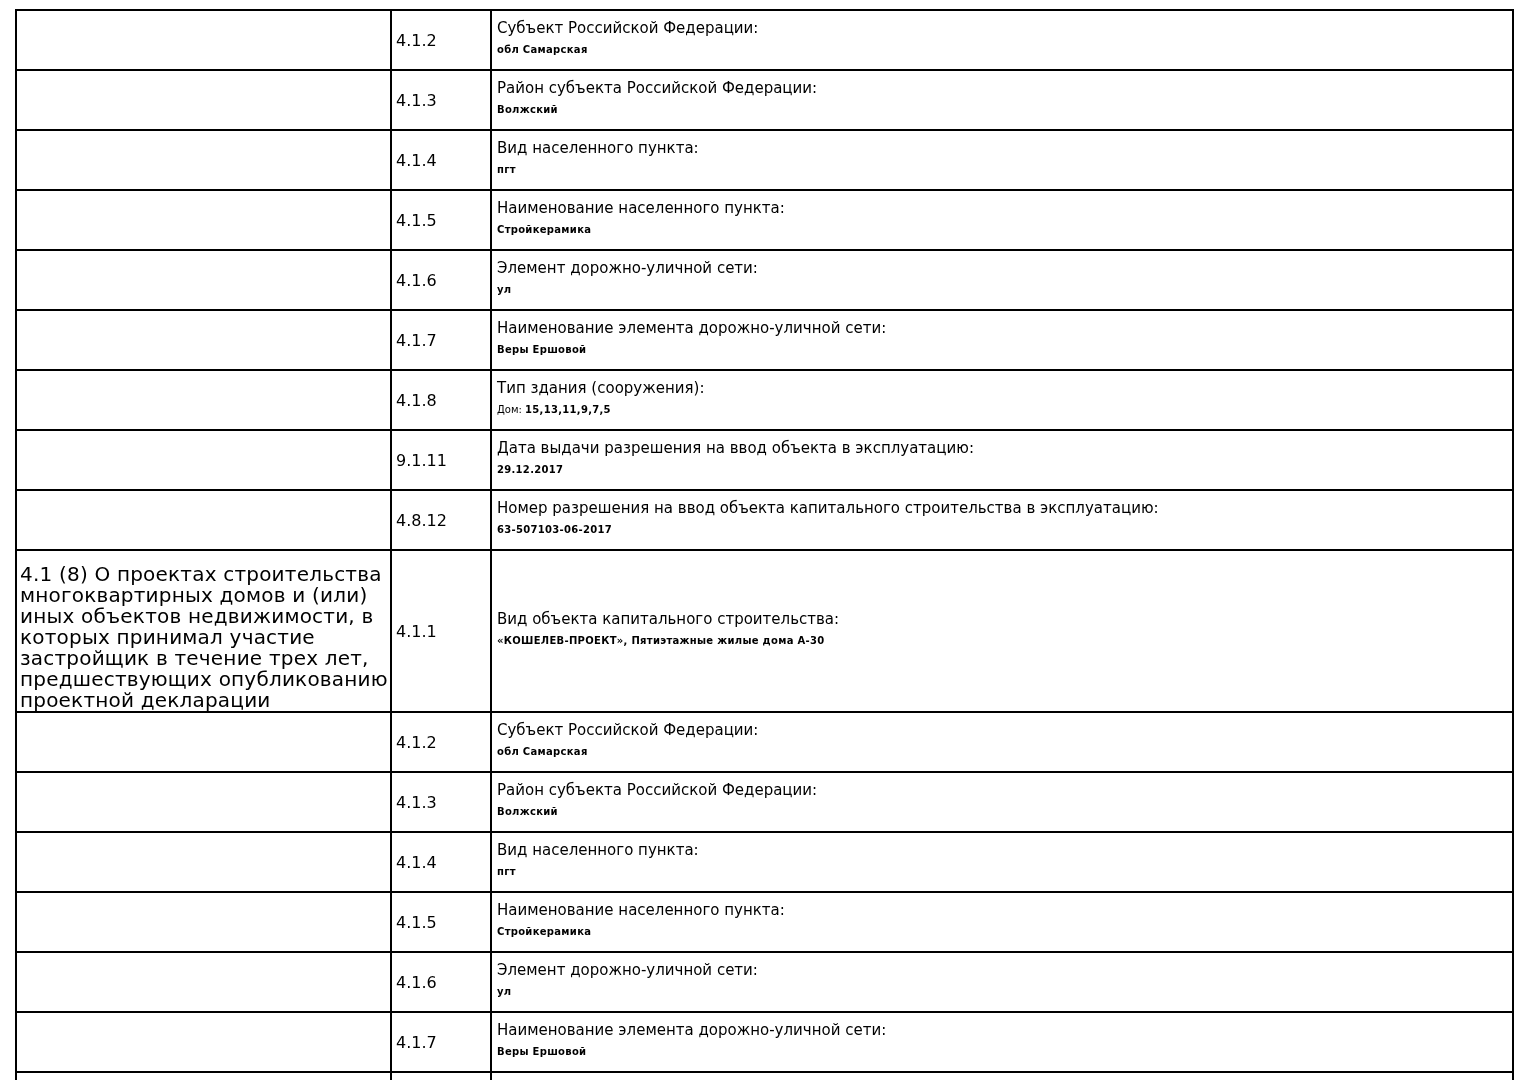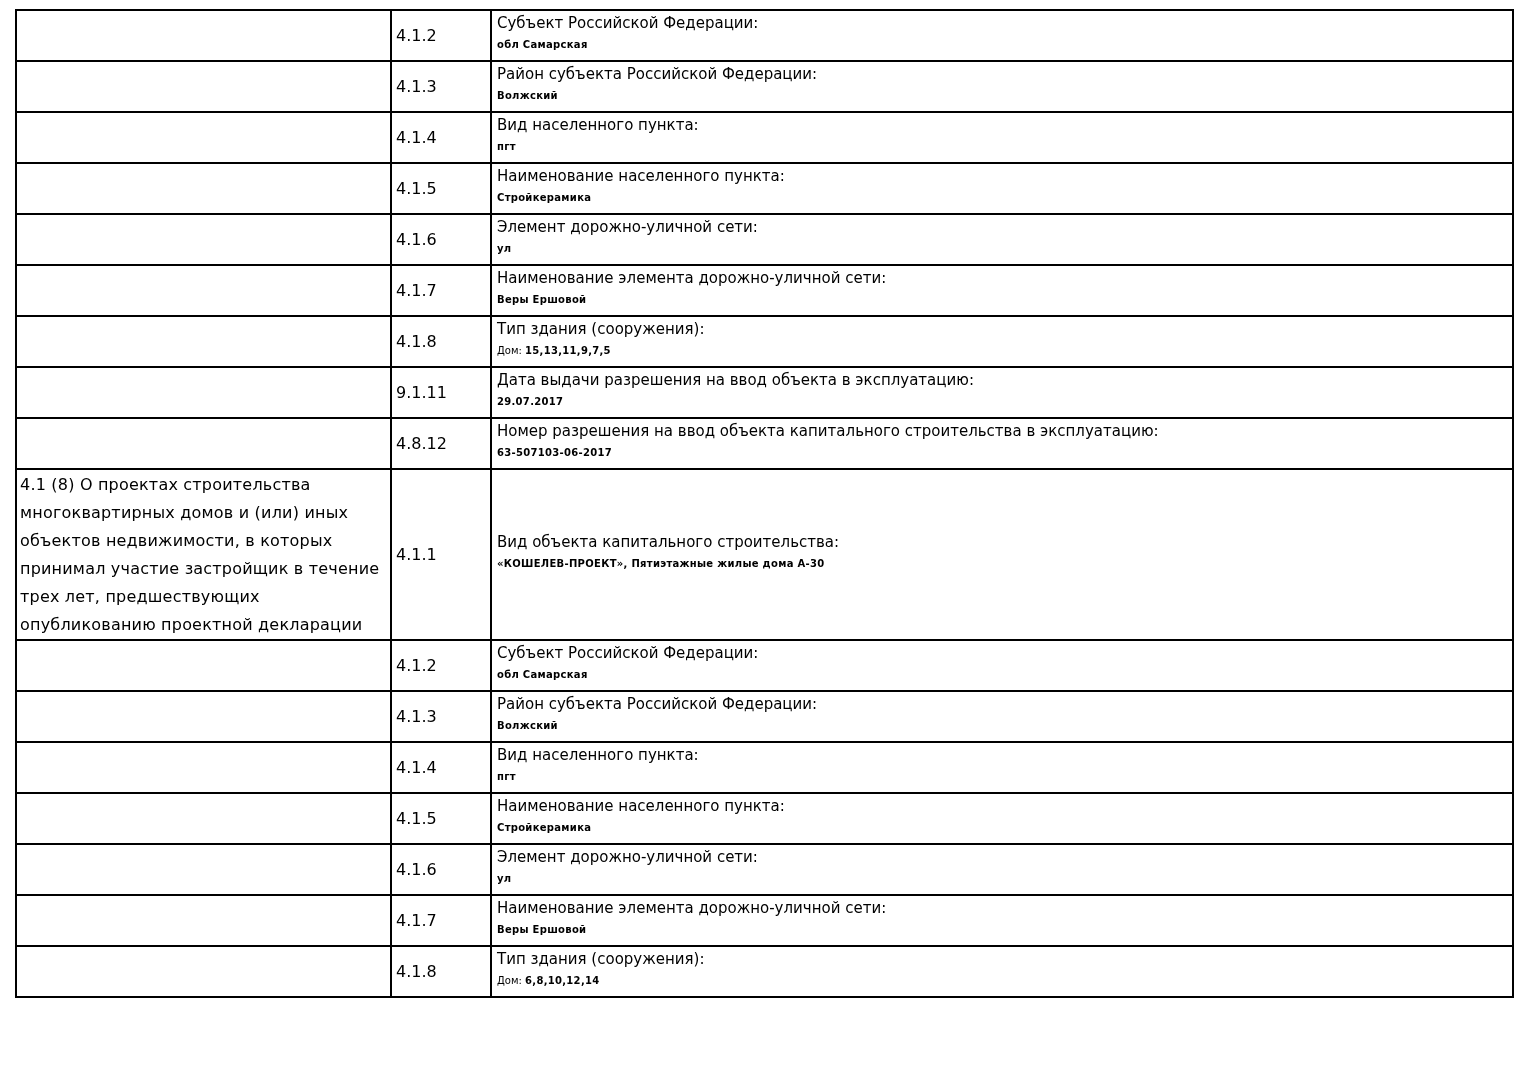--- a/index.html
+++ b/index.html
@@ -26,23 +26,23 @@
   td {
     border: 2px solid #000000;
     padding: 0;
     vertical-align: middle;
     overflow: hidden;
   }
   tr td { height: 45px; }
   tr.tall td { height: 122px; }
   td.section-cell {
     vertical-align: top;
-    font-size: 16px;
-    line-height: 28px;
-    padding: 1px 2px 0 3px;
+    font-size: 20px;
+    line-height: 21px;
+    padding: 13px 2px 0 3px;
     letter-spacing: 0.2px;
   }
   td.code-cell {
     font-size: 16px;
     padding: 0 2px 0 4px;
   }
   td.content-cell {
     padding: 1px 6px 3px 5px;
   }
   .lbl {
@@ -128,21 +128,21 @@
           <td class="content-cell">
             <div class="lbl">Тип здания (сооружения):</div>
             <div class="val"><span class="pfx">Дом: </span><span>15,13,11,9,7,5</span></div>
           </td>
         </tr>
         <tr>
           <td class="section-cell"></td>
           <td class="code-cell">9.1.11</td>
           <td class="content-cell">
             <div class="lbl">Дата выдачи разрешения на ввод объекта в эксплуатацию:</div>
-            <div class="val">29.07.2017</div>
+            <div class="val">29.12.2017</div>
           </td>
         </tr>
         <tr>
           <td class="section-cell"></td>
           <td class="code-cell">4.8.12</td>
           <td class="content-cell">
             <div class="lbl">Номер разрешения на ввод объекта капитального строительства в эксплуатацию:</div>
             <div class="val">63-507103-06-2017</div>
           </td>
         </tr>

